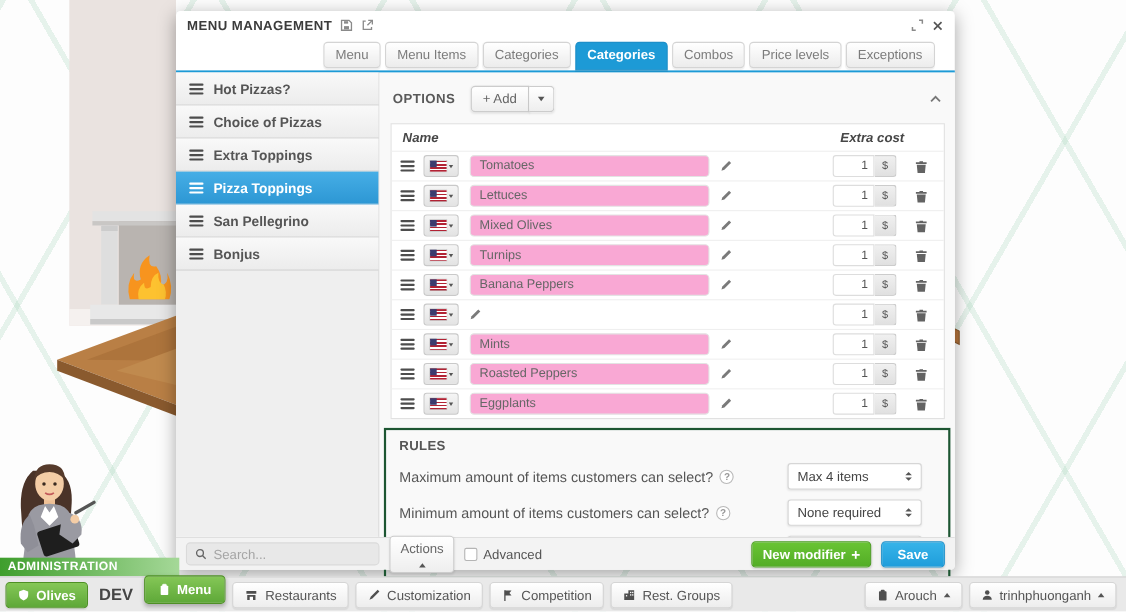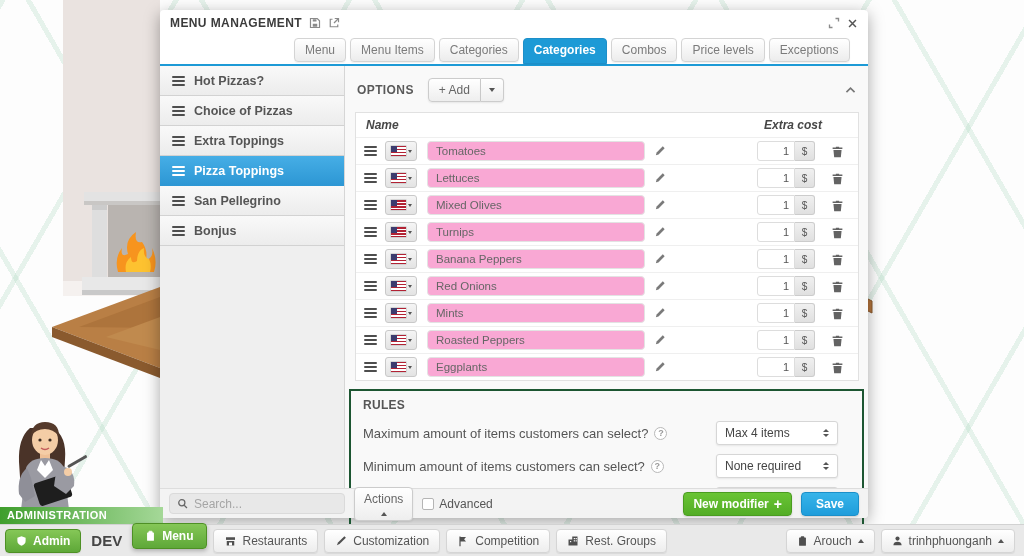--- a/index.html
+++ b/index.html
@@ -455,21 +455,20 @@
             <div class="opt-row">
               <span class="drag-bars">
                 <i></i>
                 <i></i>
                 <i></i>
               </span>
               <button class="flag-btn">
                 <span class="usa-flag"></span>
                 <span class="caret-down" style="border-top-width:3px;border-left-width:2.5px;border-right-width:2.5px;"></span>
               </button>
-              <input class="name-input" value="Red Onions" style="">
               <span class="row-edit">
                 <svg width="12" height="12" viewBox="0 0 16 16" fill="currentColor">
                   <path d="M11.7 1.8l2.5 2.5L6 12.5 2.5 13.5 3.5 10 11.7 1.8z"></path>
                 </svg>
               </span>
               <span class="row-spacer"></span>
               <input class="cost-input" value="1" style="">
               <button class="dollar-btn">$</button>
               <span class="row-trash">
                 <svg width="13" height="13" viewBox="0 0 16 16" fill="currentColor">
@@ -632,21 +631,21 @@
 
 <div class="admin-strip">ADMINISTRATION</div>
 
 <div class="bottom-bar">
   <button class="nav-btn nav-green">
     <span class="ic">
       <svg width="11" height="12" viewBox="0 0 16 16" fill="currentColor">
           <path d="M8 1l6 2.2V8c0 3.8-2.8 5.8-6 7-3.2-1.2-6-3.2-6-7V3.2z"></path>
         </svg>
     </span>
-    <span>Admin</span>
+    <span>Olives</span>
   </button>
 
   <span class="dev-label">DEV</span>
 
   <button class="nav-btn nav-green menu-btn">
     <span class="ic">
       <svg width="11" height="12" viewBox="0 0 16 16" fill="currentColor">
           <rect x="3" y="3" width="10" height="12" rx="1"></rect>
           <rect x="5.5" y="1" width="5" height="3.5" rx="1" stroke="currentColor" fill="currentColor"></rect>
         </svg>

